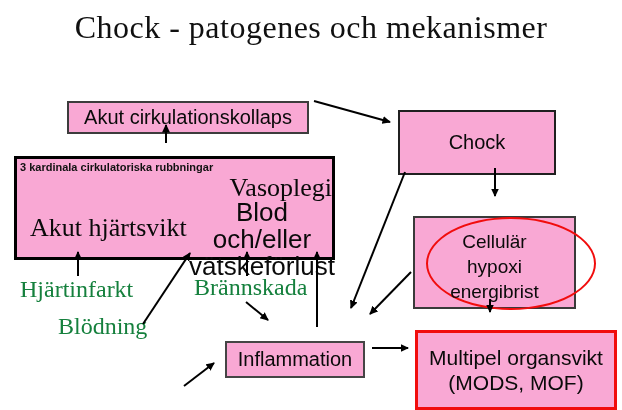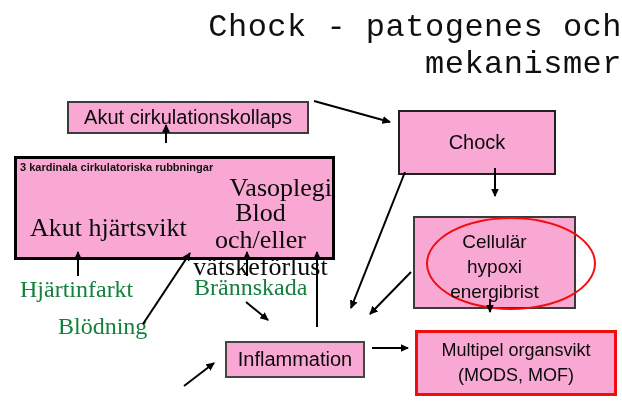--- a/index.html
+++ b/index.html
@@ -1,49 +1,49 @@
 <!DOCTYPE html>
 <html style="--red-accent: #f10d0d; --line-black: #000000;"><head>
 <meta charset="utf-8">
 <style>
   html,body { margin:0; padding:0; background:#ffffff; }
   .slide {
     position:relative; width:622px; height:410px; background:#fff;
     font-family:"Liberation Sans", sans-serif; overflow:hidden; color:#0a0a0a;
   }
   .slide-title {
-    position:absolute; top:9px; left:0; width:100%; text-align:right;
-    font-family:Liberation Mono, monospace; font-size:32px; font-weight:400;
+    position:absolute; top:9px; left:0; width:100%; text-align:center;
+    font-family:Liberation Serif, serif; font-size:32px; font-weight:400;
     color:#101010; letter-spacing:0.5px;
   }
   .box { position:absolute; box-sizing:border-box; background:#f9a8d4;margin-top:13px; }
   .flexcenter { display:flex; align-items:center; justify-content:center; }
 
   .box-akut { left:67px; top:88px; width:242px; height:33px; border:2px solid #3c3c3c; font-size:20px; }
   .box-chock { left:398px; top:97px; width:158px; height:65px; border:2px solid #202020; font-size:20px; }
 
   .box-kardinala { left:14px; top:143px; width:321px; height:104px; border:3px solid #000; }
   .kardinala-heading { position:absolute; left:3px; top:2px; font-size:11px; font-weight:bold; color:#111; }
   .kardinala-vasoplegi { position:absolute; left:0; top:14px; width:100%; text-align:right;
       font-family:"Liberation Serif", serif; font-size:26px; }
   .kardinala-hjartsvikt { position:absolute; left:13px; top:54px;
       font-family:"Liberation Serif", serif; font-size:26px; }
   .kardinala-blod { position:absolute; left:172px; top:40px; text-align:center;
-      font-family:Liberation Serif, serif; font-size:26px; line-height:27px; }
+      font-family:Liberation Sans, sans-serif; font-size:26px; line-height:27px; }
 
   .box-cellular { left:413px; top:203px; width:163px; height:93px; border:2px solid #3a3a3a; }
   .cellular-ellipse { position:absolute; left:11px; top:-1px; width:166px; height:89px;
       border:2px solid var(--red-accent,#f10d0d); border-radius:50%; }
   .cellular-text { position:absolute; left:0; top:11px; width:100%; text-align:center;
       font-size:19px; line-height:25px; }
 
   .box-inflammation { left:225px; top:328px; width:140px; height:37px; border:2px solid #454545; font-size:20px; }
 
-  .box-mods { left:415px; top:317px; width:202px; height:66px; border:3px solid var(--red-accent,#f10d0d);
-      font-size:18px; line-height:25px; text-align:center; }
+  .box-mods { left:415px; top:317px; width:202px; height:80px; border:3px solid var(--red-accent,#f10d0d);
+      font-size:21px; line-height:25px; text-align:center; }
 
   .free-label { position:absolute; font-family:"Liberation Serif", serif; font-size:24px; color:#15803d; white-space:nowrap; }
   .lbl-hjartinfarkt { left:20px; top:276px; }
   .lbl-blodning { left:58px; top:313px; }
   .lbl-brannskada { left:194px; top:274px; }
   .lbl-infektion { left:31px; top:371px; }
 
   .multiline { white-space:pre-line; }
   .overlay { position:absolute; left:0; top:0; width:622px; height:410px; pointer-events:none; }
 </style>

